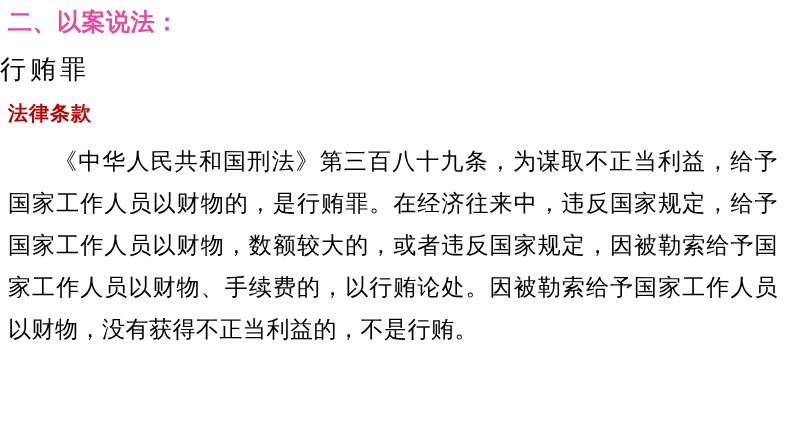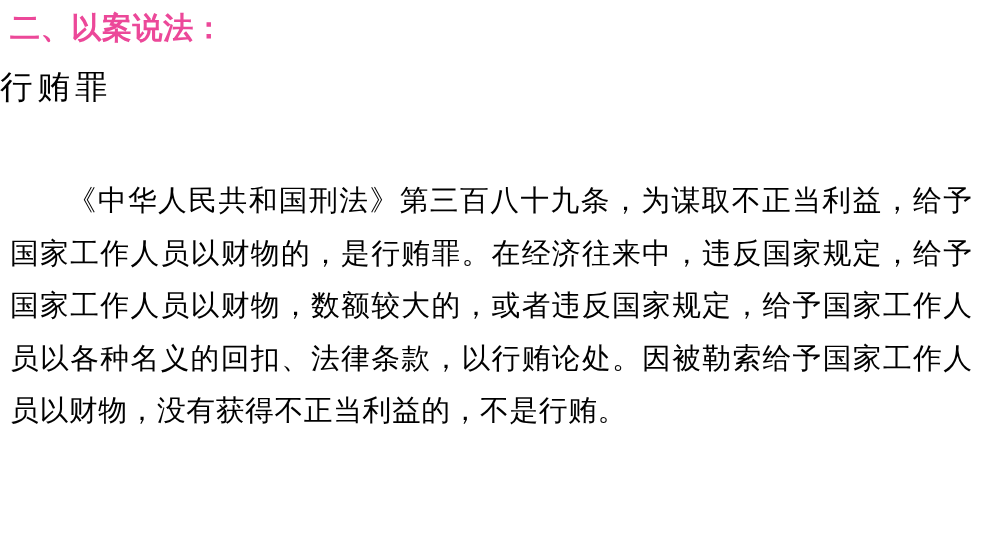--- a/index.html
+++ b/index.html
@@ -67,16 +67,17 @@
 </style>
 </head>
 <body>
 
 <div class="slide">
 
   <div class="section-heading">二、以案说法：</div>
 
   <div class="crime-title">行贿罪</div>
 
+  <div class="law-label">法律条款</div>
 
-  <div class="law-body">《中华人民共和国刑法》第三百八十九条，为谋取不正当利益，给予国家工作人员以财物的，是行贿罪。在经济往来中，违反国家规定，给予国家工作人员以财物，数额较大的，或者违反国家规定，给予国家工作人员以各种名义的回扣、法律条款，以行贿论处。因被勒索给予国家工作人员以财物，没有获得不正当利益的，不是行贿。</div>
+  <div class="law-body">《中华人民共和国刑法》第三百八十九条，为谋取不正当利益，给予国家工作人员以财物的，是行贿罪。在经济往来中，违反国家规定，给予国家工作人员以财物，数额较大的，或者违反国家规定，因被勒索给予国家工作人员以财物、手续费的，以行贿论处。因被勒索给予国家工作人员以财物，没有获得不正当利益的，不是行贿。</div>
 
 </div>
 
 </body></html>

